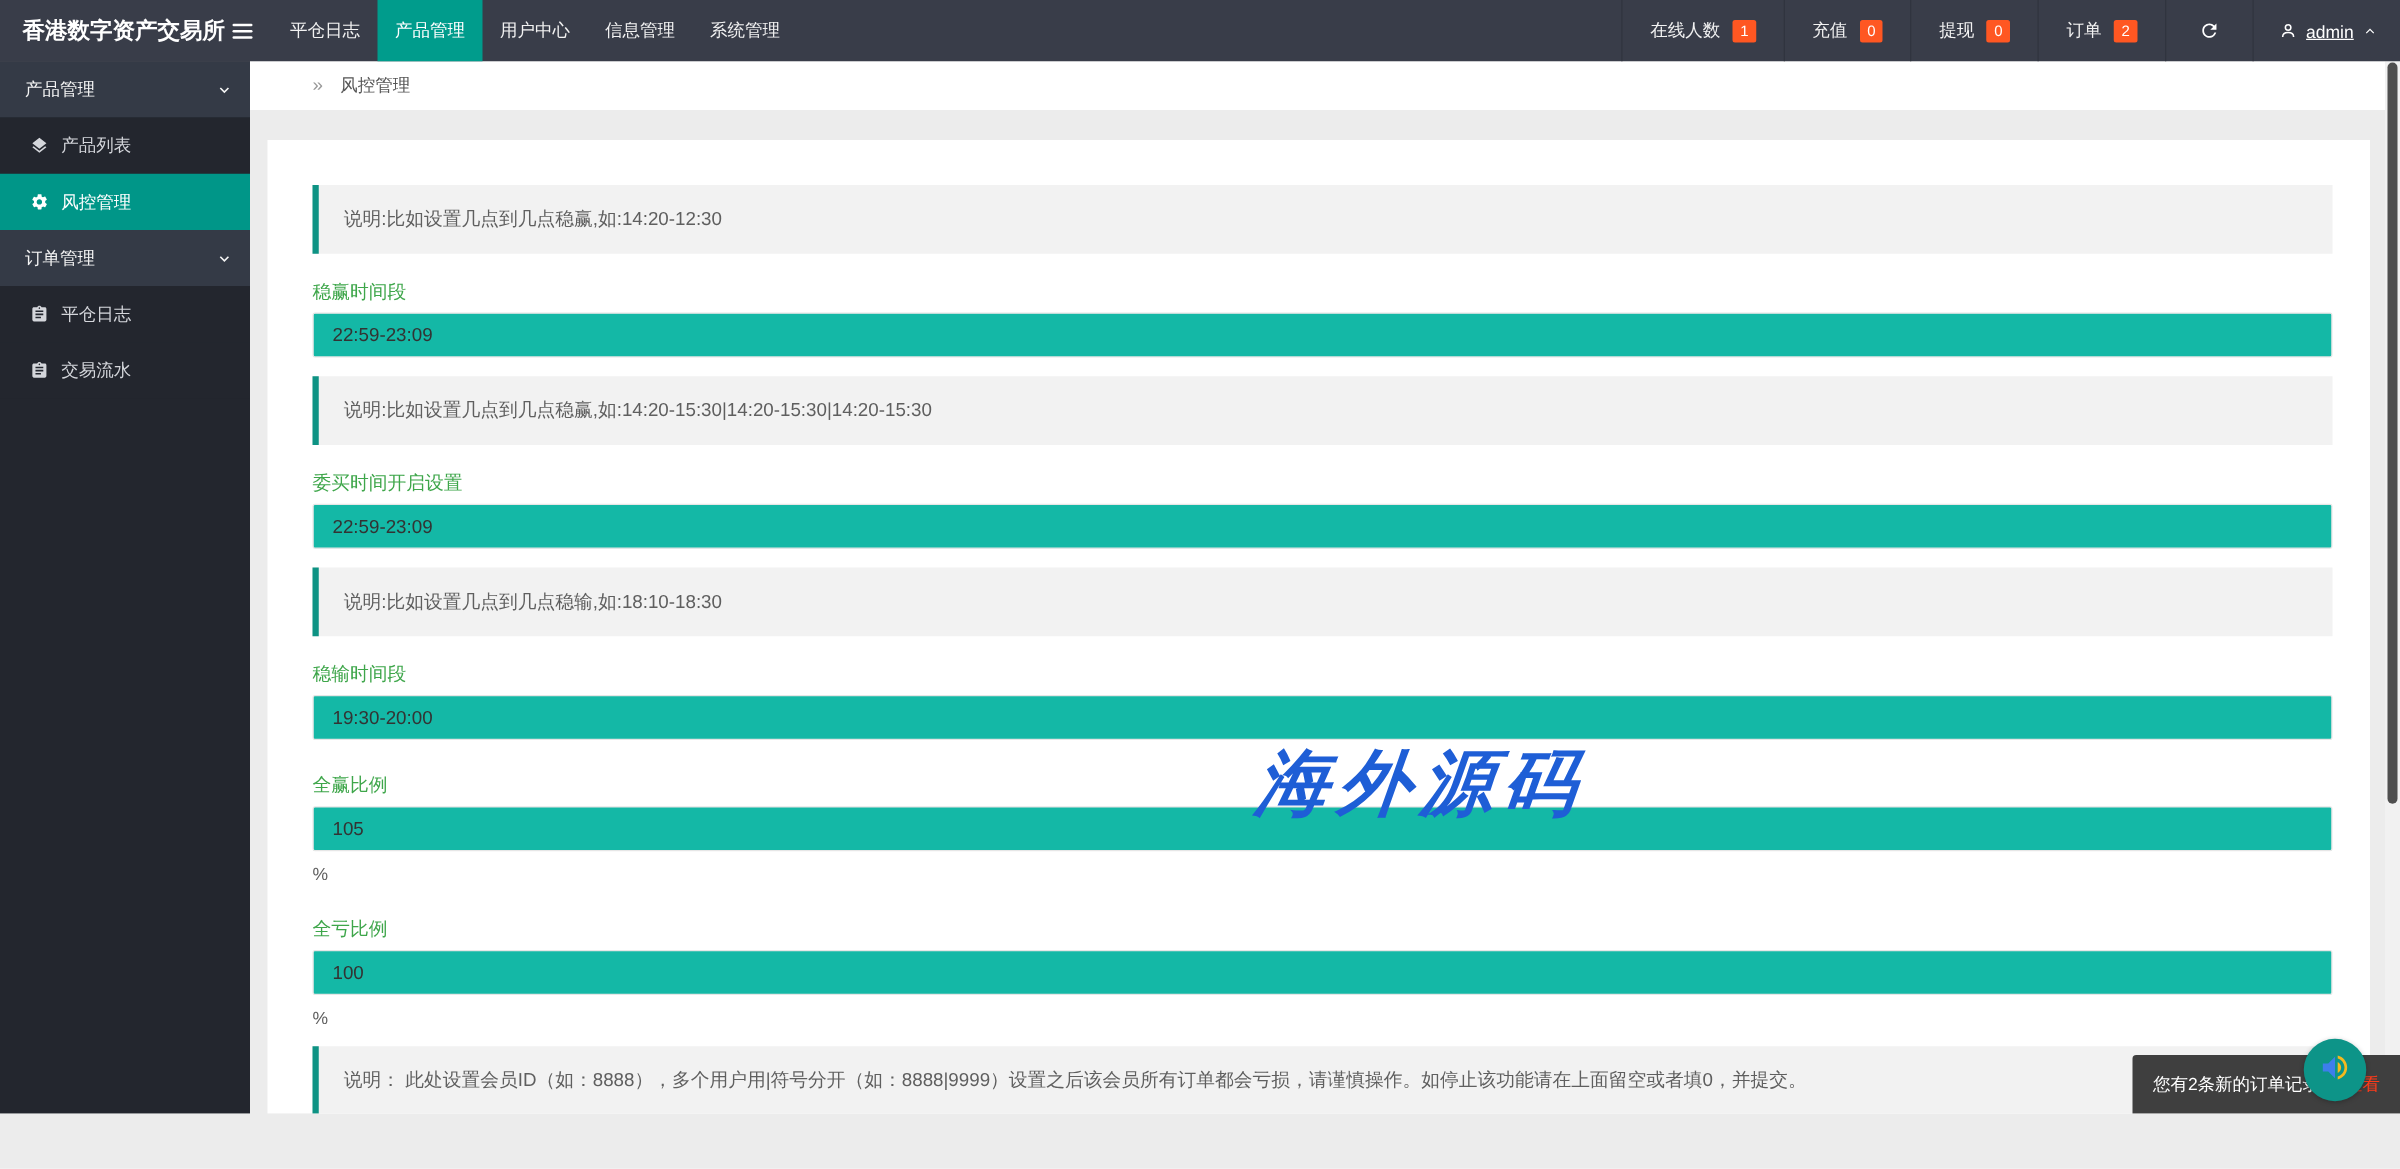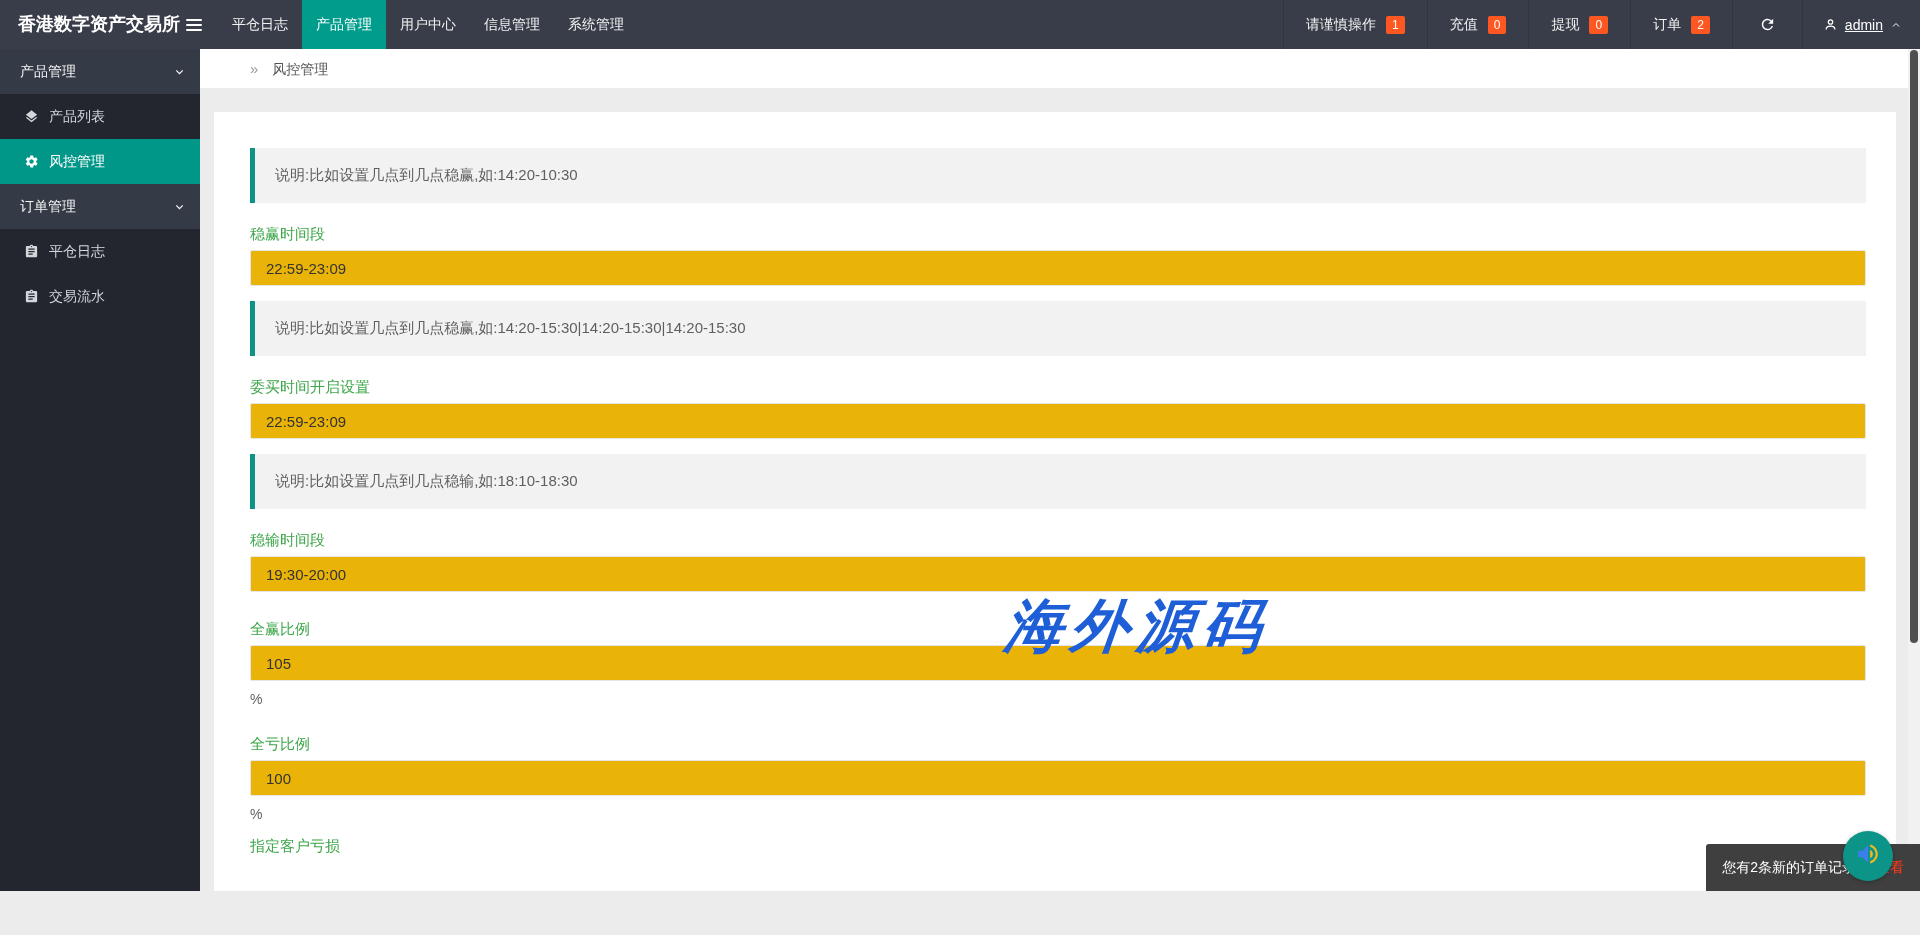--- a/index.html
+++ b/index.html
@@ -44,21 +44,21 @@
   .content{position:absolute;top:39px;left:0;right:0;bottom:0;background:#ececec;overflow:hidden;}
   .card{background:#fff;margin:24px 24px 0 14px;padding:36px 30px 60px 36px;
         min-height:900px;box-sizing:border-box;}
 
   .note{background:#F2F2F2;border-left:5px solid #0E9384;padding:18px 20px;
         font-size:15px;color:#5f5f5f;margin-bottom:22px;}
   .field{margin-bottom:28px;}
   .field.tight{margin-bottom:15px;}
   .flabel{font-size:15px;color:#3EA64A;margin-bottom:7px;line-height:18px;}
   .finput{width:100%;height:36px;border:1px solid #E6E6E6;border-radius:2px;padding:0 15px;
-          font-size:15px;color:#333;box-sizing:border-box;outline:none;background:#eab308;
+          font-size:15px;color:#333;box-sizing:border-box;outline:none;background:#14b8a6;
           font-family:inherit;}
   .finput::placeholder{color:#BDBDBD;}
   .suffix{margin-top:10px;font-size:14px;color:#5f5f5f;}
 
   
   .watermark{position:absolute;left:1005px;top:588px;font-size:58px;font-weight:bold;font-style:italic;
              font-family:"DejaVu Serif","Liberation Serif",serif;color:#1E5ED6;letter-spacing:8px;
              transform:skewX(-6deg);z-index:5;pointer-events:none;white-space:nowrap;}
   .scrolltrack{position:absolute;top:49px;right:0;bottom:0;width:12px;background:#F1F1F1;z-index:18;}
   .scrollthumb{position:absolute;top:1px;left:2px;width:8px;height:593px;background:#4F4F4F;border-radius:4px;}
@@ -86,21 +86,21 @@
           </span>
       </div>
       <div class="nav-item">平仓日志</div>
       <div class="nav-item active">产品管理</div>
       <div class="nav-item">用户中心</div>
       <div class="nav-item">信息管理</div>
       <div class="nav-item">系统管理</div>
     </nav>
     <div class="nav-right">
       <div class="stat">
-        <span>请谨慎操作</span>
+        <span>在线人数</span>
         <span class="badge">1</span>
       </div>
       <div class="stat">
         <span>充值</span>
         <span class="badge">0</span>
       </div>
       <div class="stat">
         <span>提现</span>
         <span class="badge">0</span>
       </div>
@@ -184,21 +184,21 @@
   </aside>
 
   <div class="main">
     <div class="crumb">
       <span class="crumb-arrow">»</span>
       <span>风控管理</span>
     </div>
     <div class="content">
       <div class="card">
 
-        <div class="note">说明:比如设置几点到几点稳赢,如:14:20-10:30</div>
+        <div class="note">说明:比如设置几点到几点稳赢,如:14:20-12:30</div>
 
         <div class="field tight">
           <div class="flabel">稳赢时间段</div>
           <input class="finput" type="text" value="22:59-23:09" style="">
         </div>
 
         <div class="note">说明:比如设置几点到几点稳赢,如:14:20-15:30|14:20-15:30|14:20-15:30</div>
 
         <div class="field tight">
           <div class="flabel">委买时间开启设置</div>
@@ -217,20 +217,21 @@
           <input class="finput" type="text" value="105" style="">
           <div class="suffix">%</div>
         </div>
 
         <div class="field tight">
           <div class="flabel">全亏比例</div>
           <input class="finput" type="text" value="100" style="">
           <div class="suffix">%</div>
         </div>
 
+        <div class="note">说明： 此处设置会员ID（如：8888），多个用户用|符号分开（如：8888|9999）设置之后该会员所有订单都会亏损，请谨慎操作。如停止该功能请在上面留空或者填0，并提交。</div>
 
         <div class="field">
           <div class="flabel">指定客户亏损</div>
 
         </div>
 
       </div>
     </div>
   </div>
 

